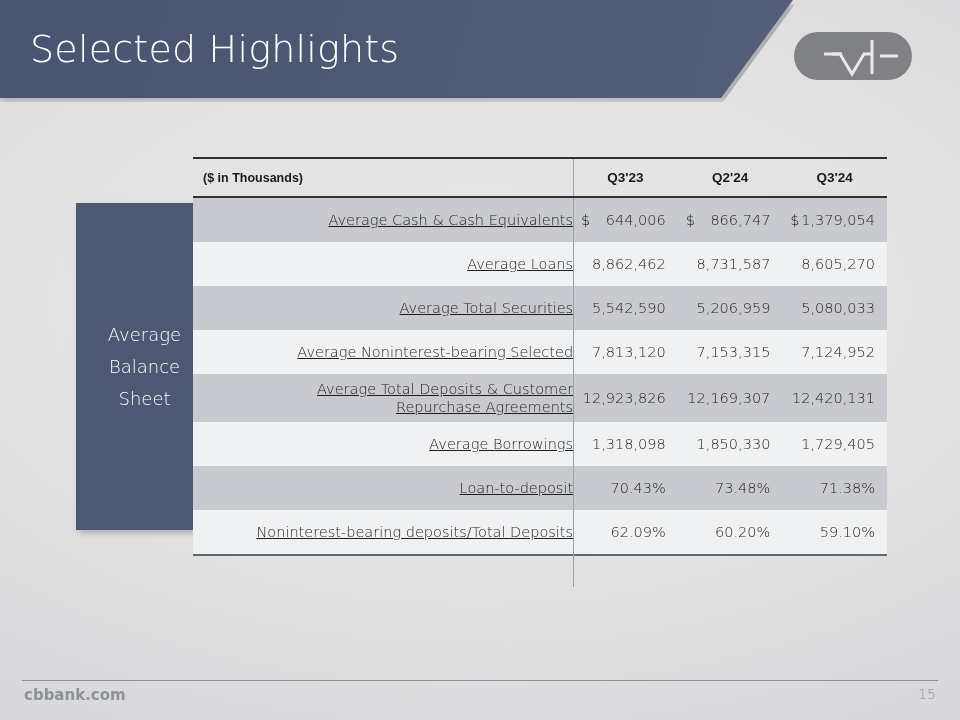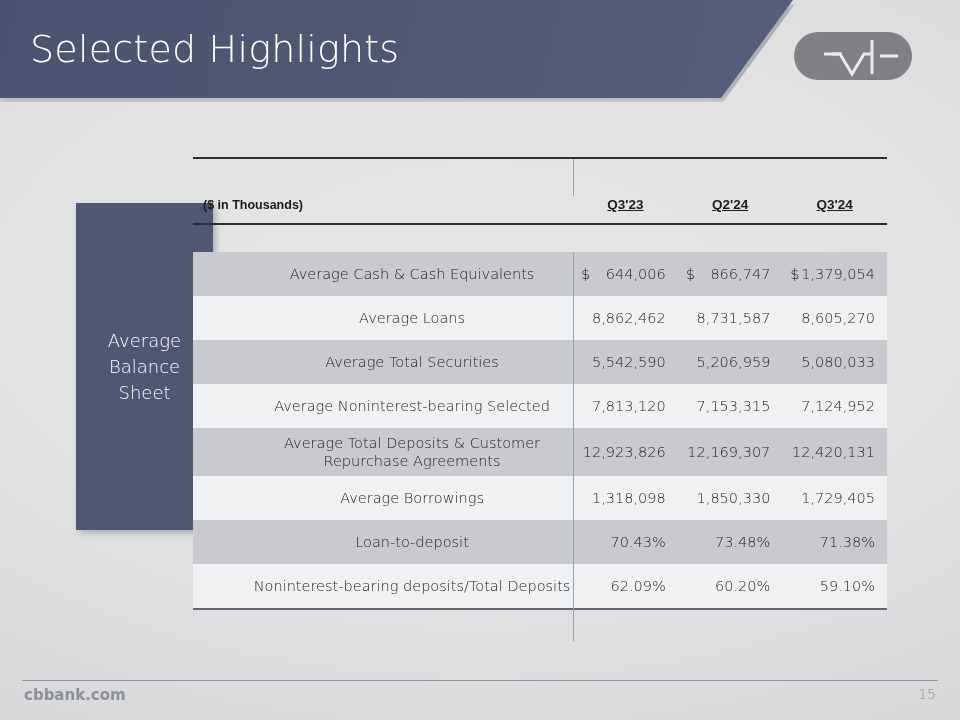--- a/index.html
+++ b/index.html
@@ -86,21 +86,21 @@
     background: #4e5872;
     display: flex;
     align-items: center;
     justify-content: center;
   }
   .callout-label {
     color: #ffffff;
     font-family: "DejaVu Sans", sans-serif;
     font-weight: 300;
     font-size: 18px;
-    line-height: 26px;
+    line-height: 32px;
     text-align: center;
     white-space: pre-line;
   }
 
   
   .table-area {
     position: absolute;
     left: 193px;
     top: 157px;
     width: 694px;
@@ -117,21 +117,20 @@
   }
   .rule-bottom {
     height: 2px;
     background: #5f6674;
     width: 694px;
   }
   table.fin {
     border-collapse: collapse;
     width: 694px;
     table-layout: fixed;
-    margin-top: 27px;
   }
   table.fin td, table.fin th {
     padding: 0;
     vertical-align: middle;
   }
   .col-label { width: 380px; }
   .col-num   { width: 104.6px; }
 
   .hdr-row th {
     height: 37px;
@@ -140,38 +139,38 @@
     font-weight: bold;
     color: #1b1b1b;
   }
   .hdr-units {
     text-align: left;
     padding-left: 10px !important;
     font-size: 12.5px !important;
   }
   .hdr-q {
     text-align: center;
-    text-decoration: underline;
   }
 
   .data-row td {
     height: 44px;
     font-family: "DejaVu Sans", sans-serif;
     font-size: 14.5px;
     font-weight: 300;
     color: #1d1d1d;
   }
   .data-row.tall td { height: 48px; padding-left: 8px; }
   .band-dark { background: #c8cacf; }
   .band-light { background: #f0f1f2; border-radius: 13px; }
 
   .cell-label {
-    text-align: center;
+    text-align: right;
     padding-left: 58px !important;
     line-height: 18px;
+    text-decoration: underline;
   }
   .cell-num {
     text-align: right;
     padding-right: 12px !important;
     white-space: nowrap;
   }
   .cell-num .dollar {
     float: left;
     padding-left: 8px;
   }

